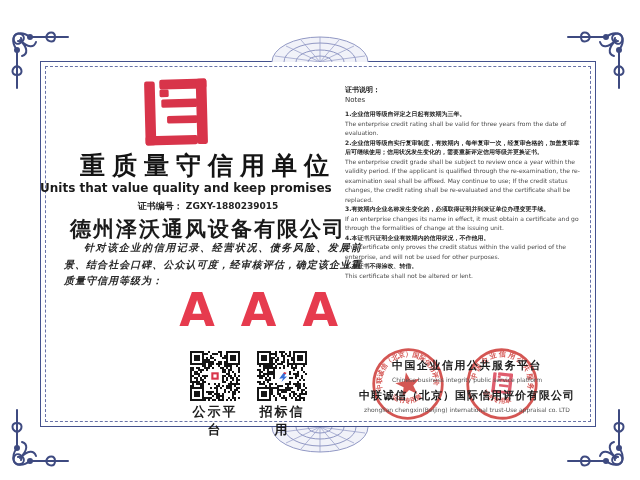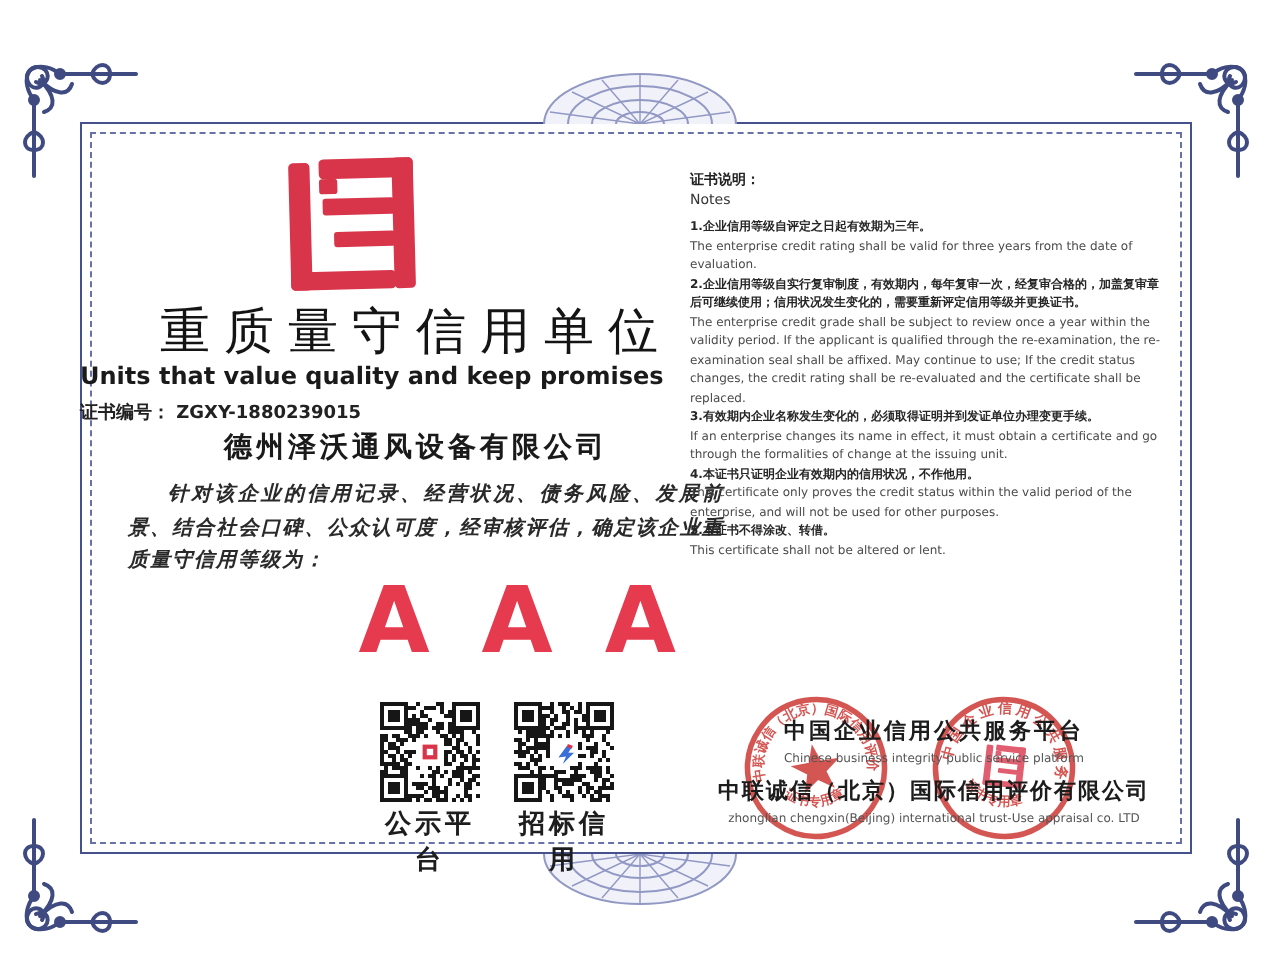--- a/index.html
+++ b/index.html
@@ -14,27 +14,27 @@
   .orn-tl{left:6px;top:26px;}
   .orn-tr{left:566px;top:26px;transform:scaleX(-1);}
   .orn-bl{left:6px;top:408px;transform:scaleY(-1);}
   .orn-br{left:566px;top:408px;transform:scale(-1,-1);}
   .fan{position:absolute;width:104px;height:28px;}
   .fan-top{left:268px;top:34px;}
   .fan-bottom{left:268px;top:427px;transform:scaleY(-1);}
   
   .emblem{position:absolute;left:138px;top:74px;width:76px;height:76px;}
   .cert-title{position:absolute;left:52px;top:149px;width:312px;text-align:center;
-        font-size:25px;font-weight:normal;letter-spacing:7px;color:#141414;white-space:nowrap;}
+        font-size:25px;font-weight:bold;letter-spacing:7px;color:#141414;white-space:nowrap;}
   .cert-subtitle{position:absolute;left:40px;top:181px;width:336px;text-align:left;
         font-size:12px;font-weight:bold;color:#1a1a1a;}
-  .certno-row{position:absolute;left:40px;top:200px;width:336px;text-align:left;
+  .certno-row{position:absolute;left:40px;top:200px;width:336px;text-align:center;
         font-size:9px;font-weight:bold;color:#222;}
   .company{position:absolute;left:40px;top:215px;width:336px;text-align:center;
-        font-size:14px;font-weight:bold;letter-spacing:2px;color:#1a1a1a;}
+        font-size:21px;font-weight:bold;letter-spacing:2px;color:#1a1a1a;}
   .statement{position:absolute;left:64px;top:240px;width:298px;font-size:10px;line-height:16.5px;
         font-weight:bold;color:#2a2a2a;text-align:justify;text-indent:2em;letter-spacing:1px;font-style:italic;}
   .rating{position:absolute;left:52px;top:283px;width:312px;text-align:right;
         font-size:46px;font-weight:bold;letter-spacing:26px;text-indent:26px;color:#e63b4e;}
   .dates{position:absolute;left:67px;top:347px;width:120px;}
   .d-cn{font-size:8.5px;font-weight:bold;color:#1d1d1d;line-height:10px;}
   .d-en{font-size:8px;color:#333;line-height:10px;margin-bottom:7px;}
   .qr{position:absolute;width:50px;height:50px;}
   .qr1{left:190px;top:351px;}
   .qr2{left:257px;top:351px;}

